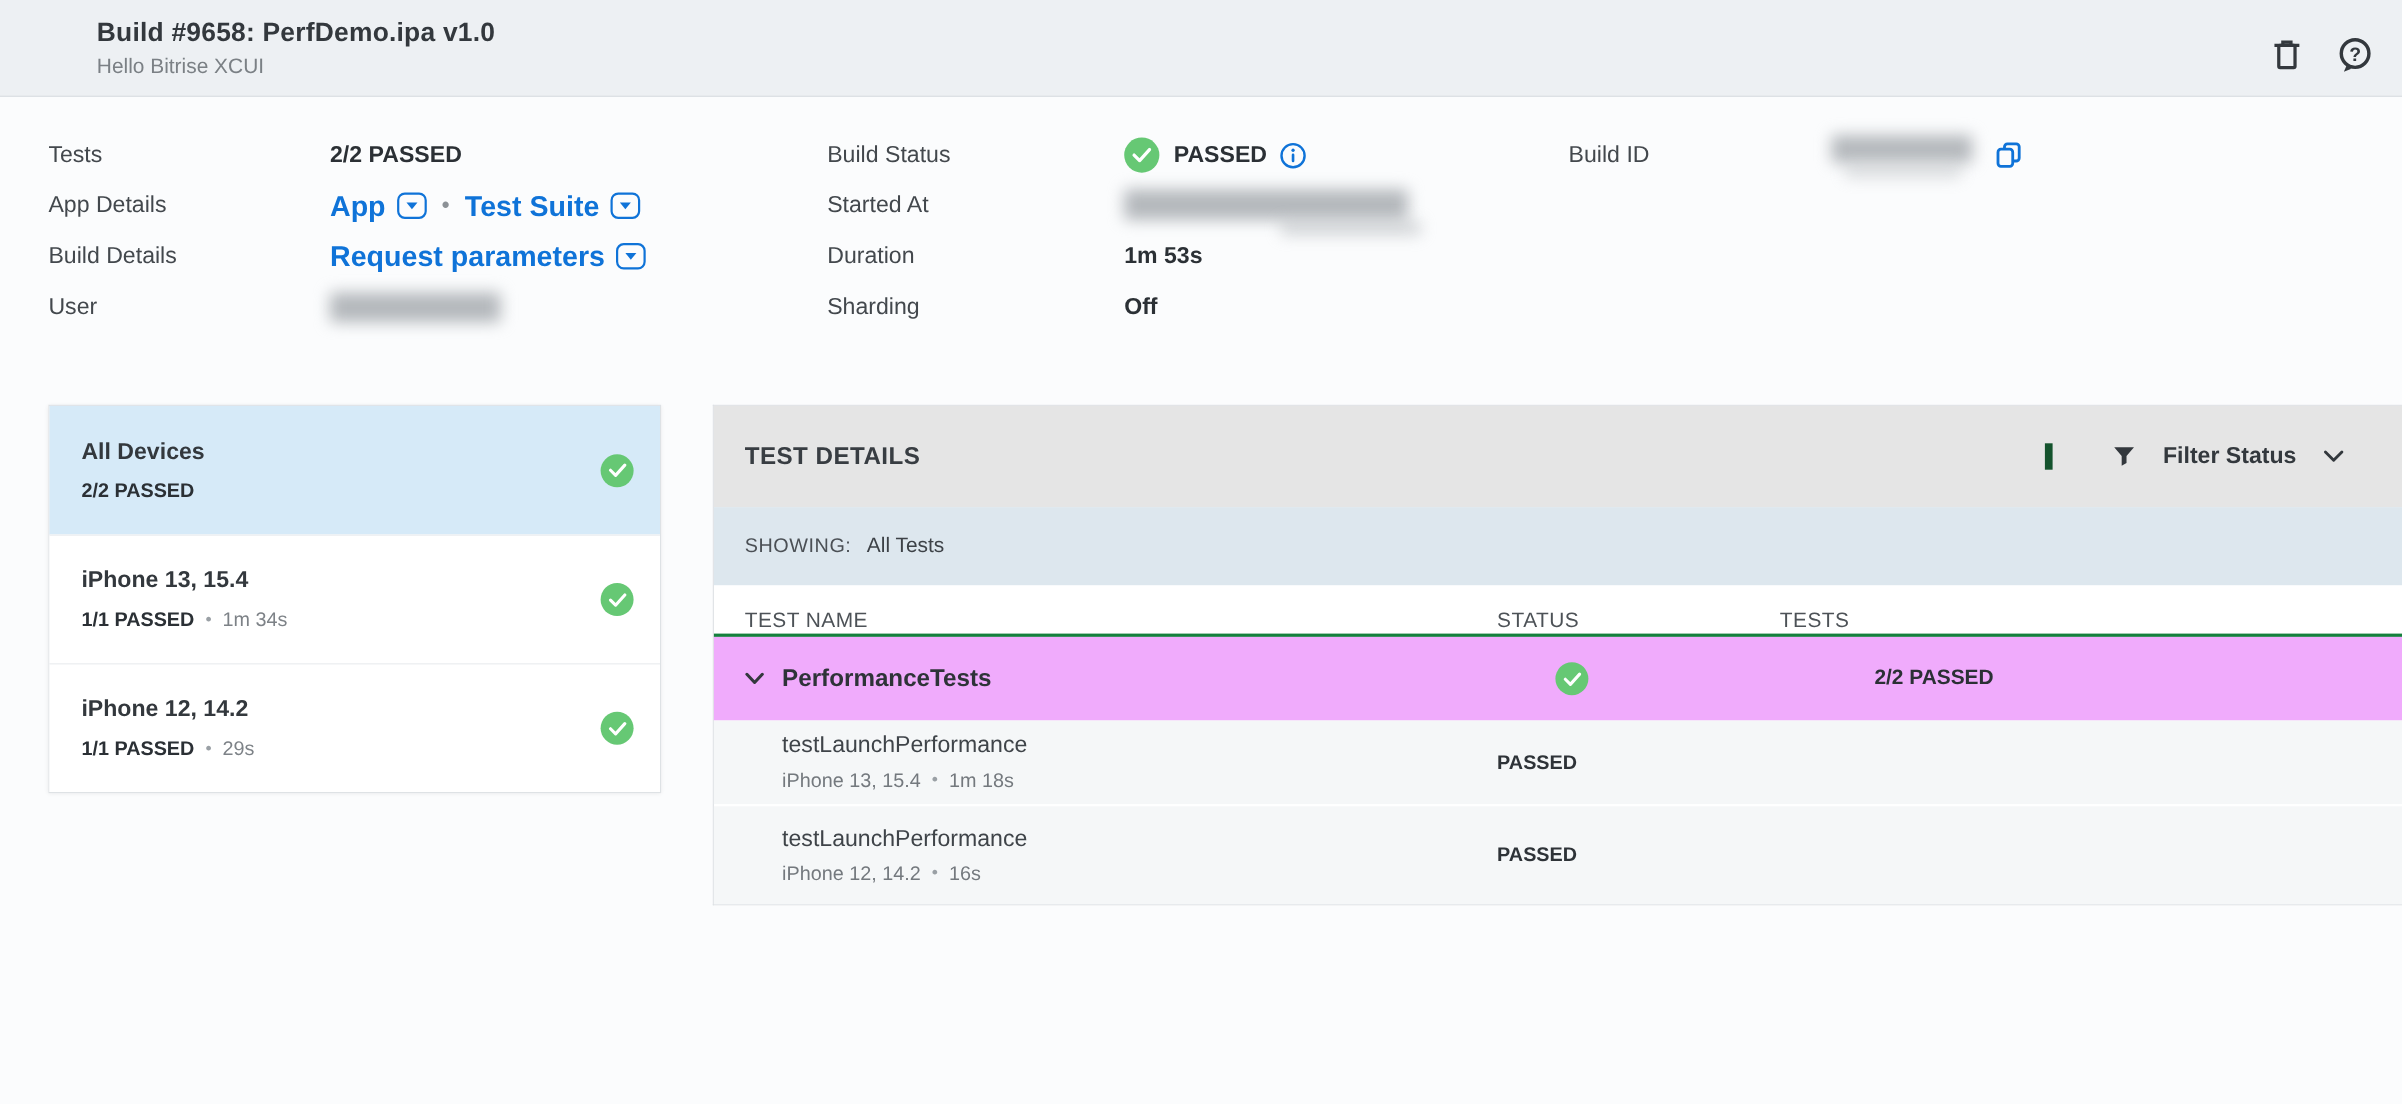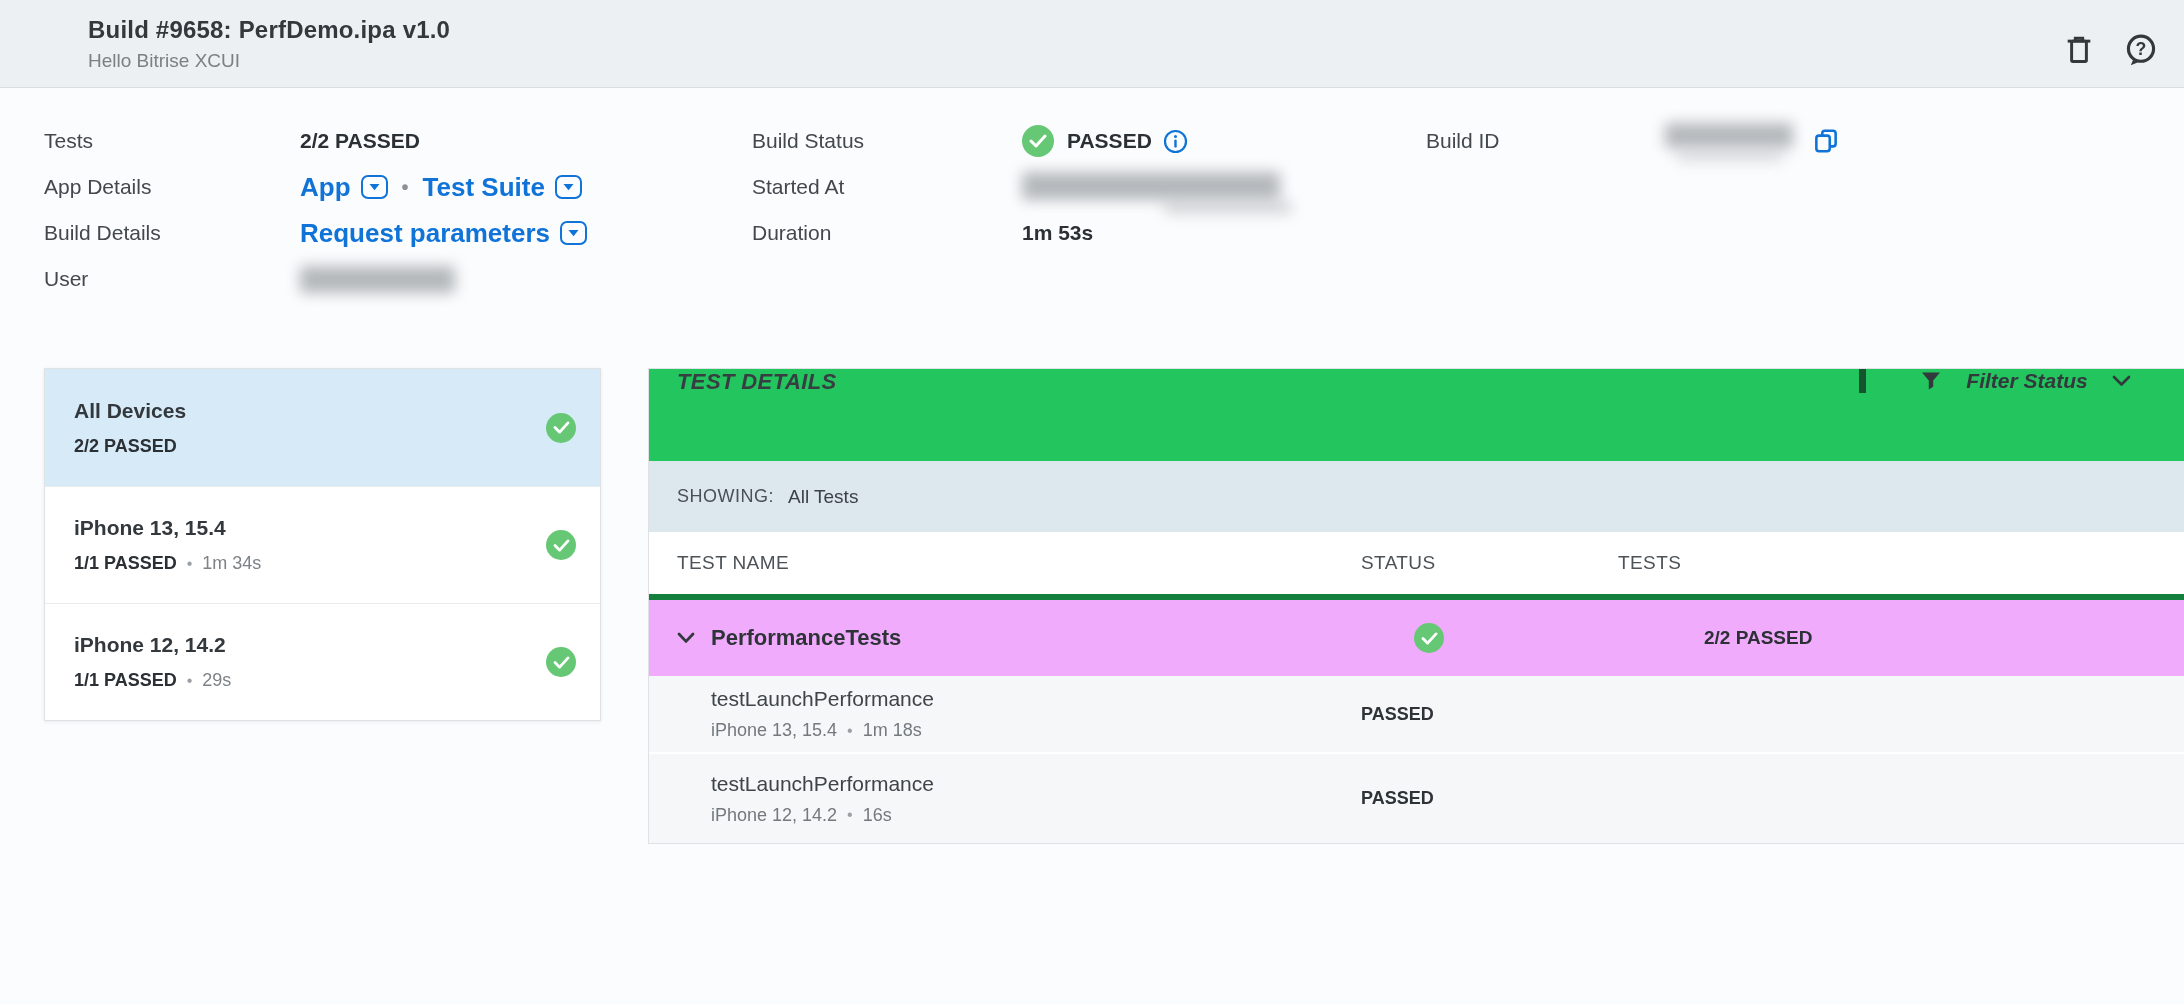--- a/index.html
+++ b/index.html
@@ -79,42 +79,42 @@
   .dc-name { font-size: 21px; font-weight: 700; color: #33383d; }
   .dc-result-line { display: flex; align-items: center; gap: 10px; }
   .dc-result { font-size: 18px; font-weight: 700; color: #2b3035; }
   .dc-bullet { color: #9aa0a5; font-size: 16px; }
   .dc-duration { font-size: 18px; color: #7d8287; }
 
   .details-panel {
     position: absolute; left: 648px; top: 368px; width: 1537px;
     background: #ffffff; border: 1px solid #dee2e5; border-right: none;
   }
-  .dp-header { height: 92px; display: flex; align-items: flex-start; background: #22c55e; font-style: italic; }
+  .dp-header { height: 92px; display: flex; align-items: center; background: #e5e5e5; }
   .dp-title-wrap { flex: 1; display: flex; align-items: center; padding-left: 28px; }
   .dp-title { font-size: 22px; font-weight: 700; color: #383d42; letter-spacing: 0.4px; }
   .dp-filter {
     width: 326px; border-left: 7px solid #14532d;
     display: flex; align-items: center; justify-content: center; gap: 24px; cursor: pointer;
   }
   .dp-filter-label { font-size: 21px; font-weight: 700; color: #33383d; }
 
   .showing-bar {
     height: 71px; background: #dde7ee;
     display: flex; align-items: center; padding-left: 28px; gap: 14px;
   }
   .showing-label { font-size: 18px; color: #4b5055; letter-spacing: 0.5px; }
   .showing-value { font-size: 19px; color: #3d4247; }
 
   .t-row { display: flex; align-items: center; padding-left: 28px; }
   .col-name { width: 684px; flex: none; display: flex; align-items: center; }
   .col-status { width: 257px; flex: none; display: flex; align-items: center; }
   .col-tests { flex: 1; display: flex; align-items: center; }
 
-  .thead { height: 68px; border-bottom: 6px solid #15803d; }
+  .thead { height: 47px; border-bottom: 3px solid #15803d; align-items: flex-end; }
   .th { font-size: 19px; color: #4d5257; letter-spacing: 0.4px; }
 
   .group-row { height: 76px; background: #f0abfc; cursor: pointer; gap: 43px; }
   .group-chevron { margin-right: 16px; display: inline-flex; color: #33383d; }
   .group-name { font-size: 22px; font-weight: 700; color: #2e3338; }
   .group-tests { font-size: 19px; font-weight: 700; color: #2b3035; }
 
   .test-row { height: 76px; background: #f5f7f8; }
   .test-row.second { height: 89px; margin-top: 2px; }
   .tr-text { display: flex; flex-direction: column; gap: 9px; padding-left: 34px; }
@@ -230,20 +230,24 @@
         <span class="slabel">Started At</span>
         <span class="redacted" style="position:relative;width:280px;height:46px;">
           <span class="blurblob" style="position:absolute;top:8px;left:0;width:258px;height:28px;"></span>
           <span class="blurblob" style="position:absolute;top:37px;left:142px;width:128px;height:13px;opacity:.55;"></span>
         </span>
       </div>
       <div class="srow">
         <span class="slabel">Duration</span>
         <span class="sval-plain">1m 53s</span>
       </div>
+      <div class="srow">
+        <span class="slabel">Sharding</span>
+        <span class="sval-plain">Off</span>
+      </div>
     </div>
 
     <div class="sum-col c3">
       <div class="srow">
         <span class="slabel">Build ID</span>
         <span class="sval" style="position:relative;">
           <span class="redacted" style="position:relative;width:132px;height:44px;">
             <span class="blurblob" style="position:absolute;top:4px;left:0;width:128px;height:25px;"></span>
             <span class="blurblob" style="position:absolute;top:31px;left:12px;width:106px;height:12px;opacity:.45;"></span>
           </span>

